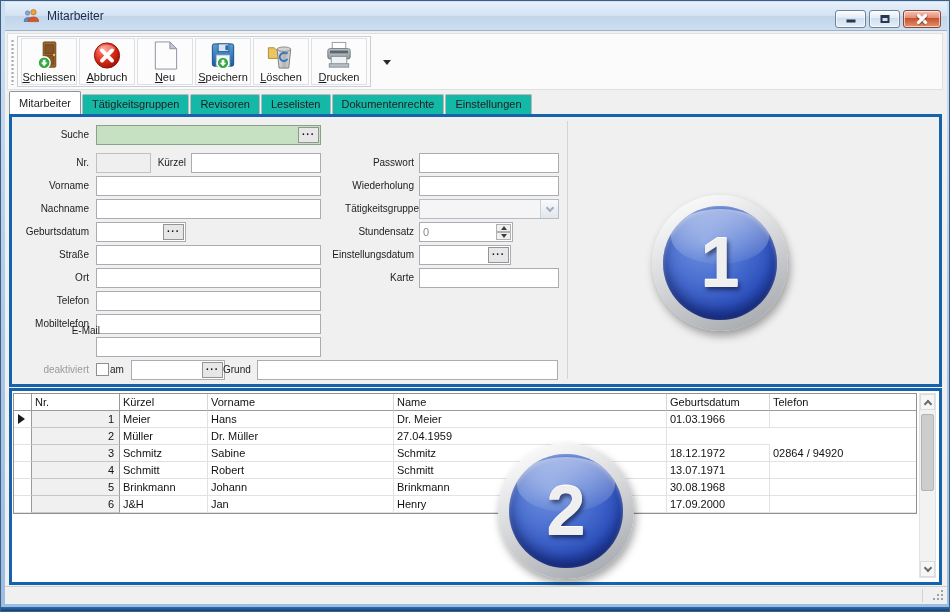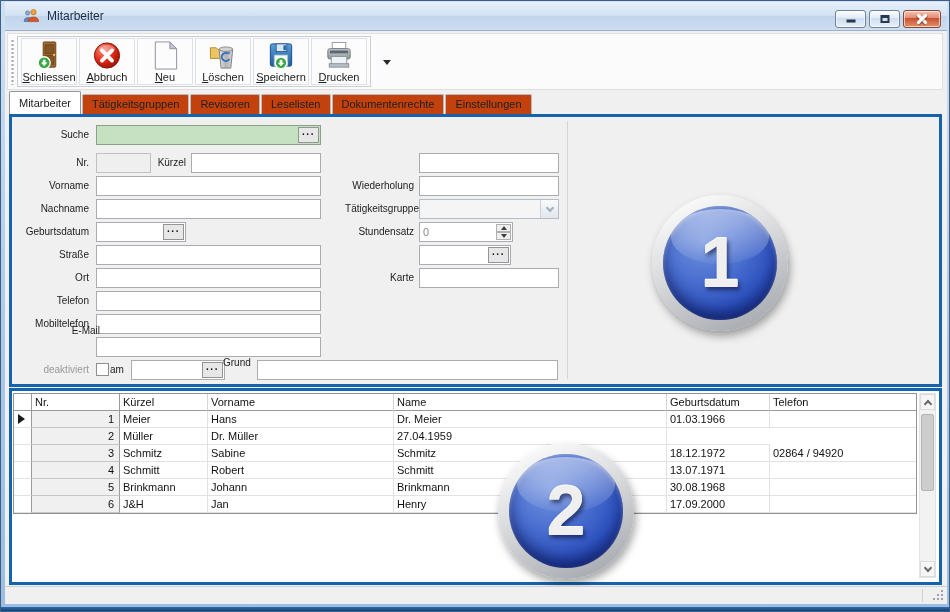--- a/index.html
+++ b/index.html
@@ -37,21 +37,21 @@
   .tbtn{width:56px;display:flex;flex-direction:column;align-items:center;justify-content:flex-start;
     border:1px solid #dde1e6;margin:1px;cursor:pointer;background:transparent;}
   .tbtn svg{margin-top:1px;}
   .tlabel{display:block;font-size:11px;color:#1a1a1a;line-height:13px;}
   .tlabel::first-letter{text-decoration:underline;}
   .dd-arrow{position:absolute;left:372px;top:20px;width:14px;height:16px;display:flex;align-items:center;justify-content:center;cursor:pointer;}
   .tri-down{width:0;height:0;border-left:4px solid transparent;border-right:4px solid transparent;border-top:5px solid #2a2a2a;}
 
   
   .tabs{position:absolute;left:4px;top:60px;height:23px;display:flex;align-items:flex-end;}
-  .tab{height:20px;line-height:19px;padding:0 9px;font-size:11px;color:#1e1e1e;background:#c2410c;
+  .tab{height:20px;line-height:19px;padding:0 9px;font-size:11px;color:#1e1e1e;background:#14b8a6;
     border:1px solid #b9b9b9;border-bottom:none;margin-right:1px;cursor:pointer;border-radius:2px 2px 0 0;}
   .tab.active{height:23px;line-height:22px;background:#ffffff;border-color:#8f949c;}
 
   
   .panel{position:absolute;left:4px;width:933px;border:3px solid #1563ad;}
   .p1{top:83px;height:273px;background:#f0f0f0;}
   .p2{top:357px;height:197px;background:#ffffff;}
 
   .flabel{position:absolute;height:20px;line-height:20px;font-size:10px;color:#1c1c1c;text-align:right;white-space:nowrap;}
   .flabel.dis{color:#9a9a9a;}
@@ -179,56 +179,56 @@
         <div class="tbtn">
           <svg width="32" height="32" viewBox="0 0 32 32">
             <path d="M6 2 h15 l7 7 v21 H6 z" fill="#fcfcfc" stroke="#8f8fa0"></path>
             <path d="M21 2 l7 7 h-7 z" fill="#c8c2e2" stroke="#8f8fa0"></path>
           </svg>
           <span class="tlabel">Neu</span>
         </div>
 
         <div class="tbtn">
           <svg width="32" height="32" viewBox="0 0 32 32">
+            <defs>
+                <linearGradient id="fg1" x1="0" y1="0" x2="0" y2="1">
+              <stop offset="0" stop-color="#5aa0d8"></stop>
+                  <stop offset="1" stop-color="#1b5c9e"></stop>
+            </linearGradient>
+              </defs>
+            <rect x="5" y="4" width="22" height="23" rx="2" fill="url(#fg1)" stroke="#174e86"></rect>
+            <rect x="11" y="4" width="11" height="8" fill="#d7e6f2" stroke="#174e86" stroke-width="0.8"></rect>
+            <rect x="18.5" y="5.5" width="2.8" height="5" fill="#2a6aa8"></rect>
+            <rect x="9" y="15.5" width="14" height="11.5" fill="#f3f7fa" stroke="#9ab2c6" stroke-width="0.8"></rect>
+            <circle cx="16" cy="23.5" r="6" fill="#35a83f" stroke="#fff" stroke-width="1.4"></circle>
+            <path d="M14.6 20.4 h2.8 v3 h2 L16 27.1 12.6 23.4 h2 z" fill="#fff"></path>
+          </svg>
+          <span class="tlabel">Speichern</span>
+        </div>
+
+        <div class="tbtn">
+          <svg width="32" height="32" viewBox="0 0 32 32">
             <path d="M3 8 h6 l2 2 h6 v9 H3 z" fill="#ecc463" stroke="#b08c34"></path>
             <defs>
                 <linearGradient id="tg1" x1="0" y1="0" x2="1" y2="0">
               <stop offset="0" stop-color="#e8e8e8"></stop>
                   <stop offset="0.5" stop-color="#b2b2b2"></stop>
                   <stop offset="1" stop-color="#d8d8d8"></stop>
             </linearGradient>
               </defs>
             <path d="M12 9.5 L14 29 h10 L26 9.5 z" fill="url(#tg1)" stroke="#7e7e7e"></path>
             <ellipse cx="19" cy="9.5" rx="7" ry="2.3" fill="#d2d2d2" stroke="#8a8a8a"></ellipse>
             <path d="M22.6 19.5 a4.2 4.2 0 1 1 -1.6-5.6" fill="none" stroke="#2f6fc0" stroke-width="1.8"></path>
             <path d="M21.2 12 l2.4 1.2 -2 2 z" fill="#2f6fc0"></path>
           </svg>
           <span class="tlabel">Löschen</span>
         </div>
 
         <div class="tbtn">
           <svg width="32" height="32" viewBox="0 0 32 32">
-            <defs>
-                <linearGradient id="fg1" x1="0" y1="0" x2="0" y2="1">
-              <stop offset="0" stop-color="#5aa0d8"></stop>
-                  <stop offset="1" stop-color="#1b5c9e"></stop>
-            </linearGradient>
-              </defs>
-            <rect x="5" y="4" width="22" height="23" rx="2" fill="url(#fg1)" stroke="#174e86"></rect>
-            <rect x="11" y="4" width="11" height="8" fill="#d7e6f2" stroke="#174e86" stroke-width="0.8"></rect>
-            <rect x="18.5" y="5.5" width="2.8" height="5" fill="#2a6aa8"></rect>
-            <rect x="9" y="15.5" width="14" height="11.5" fill="#f3f7fa" stroke="#9ab2c6" stroke-width="0.8"></rect>
-            <circle cx="16" cy="23.5" r="6" fill="#35a83f" stroke="#fff" stroke-width="1.4"></circle>
-            <path d="M14.6 20.4 h2.8 v3 h2 L16 27.1 12.6 23.4 h2 z" fill="#fff"></path>
-          </svg>
-          <span class="tlabel">Speichern</span>
-        </div>
-
-        <div class="tbtn">
-          <svg width="32" height="32" viewBox="0 0 32 32">
             <rect x="9" y="2.5" width="14" height="6.5" fill="#fff" stroke="#9a9a9a"></rect>
             <defs>
                 <linearGradient id="pg1" x1="0" y1="0" x2="0" y2="1">
               <stop offset="0" stop-color="#cfd4d9"></stop>
                   <stop offset="1" stop-color="#8f979e"></stop>
             </linearGradient>
               </defs>
             <rect x="4.5" y="9" width="23" height="10.5" rx="2" fill="url(#pg1)" stroke="#6d757c"></rect>
             <rect x="6.5" y="10.8" width="19" height="3" fill="#5d6670"></rect>
             <circle cx="24.5" cy="16" r="1" fill="#7ec24a"></circle>
@@ -292,23 +292,24 @@
       <span class="flabel" style="left:0;top:204px;width:88px">E-Mail</span>
       <input class="tb" style="left: 84px; top: 220px; width: 225px;">
 
       <span class="flabel dis" style="left:0;top:243px;width:77px">deaktiviert</span>
       <span class="cb" style="left:84px;top:246px"></span>
       <span class="flabel" style="left:98px;top:243px;width:18px;text-align:left">am</span>
       <div class="tbx" style="left:119px;top:243px;width:94px">
         <input style="">
         <button class="dots-btn">···</button>
       </div>
-      <span class="flabel" style="left:211px;top:236px;width:20px">Grund</span>
+      <span class="flabel" style="left:211px;top:243px;width:20px">Grund</span>
       <input class="tb" style="left: 245px; top: 243px; width: 301px;">
 
+      <span class="flabel" style="left:282px;top:36px;width:120px">Passwort</span>
       <input class="tb" style="left: 407px; top: 36px; width: 140px;">
 
       <span class="flabel" style="left:282px;top:59px;width:120px">Wiederholung</span>
       <input class="tb" style="left: 407px; top: 59px; width: 140px;">
 
       <span class="flabel" style="left:287px;top:82px;width:120px">Tätigkeitsgruppe</span>
       <div class="combo" style="left:407px;top:82px;width:140px">
         <span class="combo-btn">
             <i class="chev-dn"></i>
           </span>
@@ -320,20 +321,21 @@
         <span class="spin">
           <span class="spin-btn">
               <i class="tri-up-s"></i>
             </span>
           <span class="spin-btn">
               <i class="tri-dn-s"></i>
             </span>
         </span>
       </div>
 
+      <span class="flabel" style="left:282px;top:128px;width:120px">Einstellungsdatum</span>
       <div class="tbx" style="left:407px;top:128px;width:92px">
         <input style="">
         <button class="dots-btn">···</button>
       </div>
 
       <span class="flabel" style="left:282px;top:151px;width:120px">Karte</span>
       <input class="tb" style="left: 407px; top: 151px; width: 140px;">
 
       <div class="vdiv" style="left:555px;top:4px;height:258px"></div>
 

